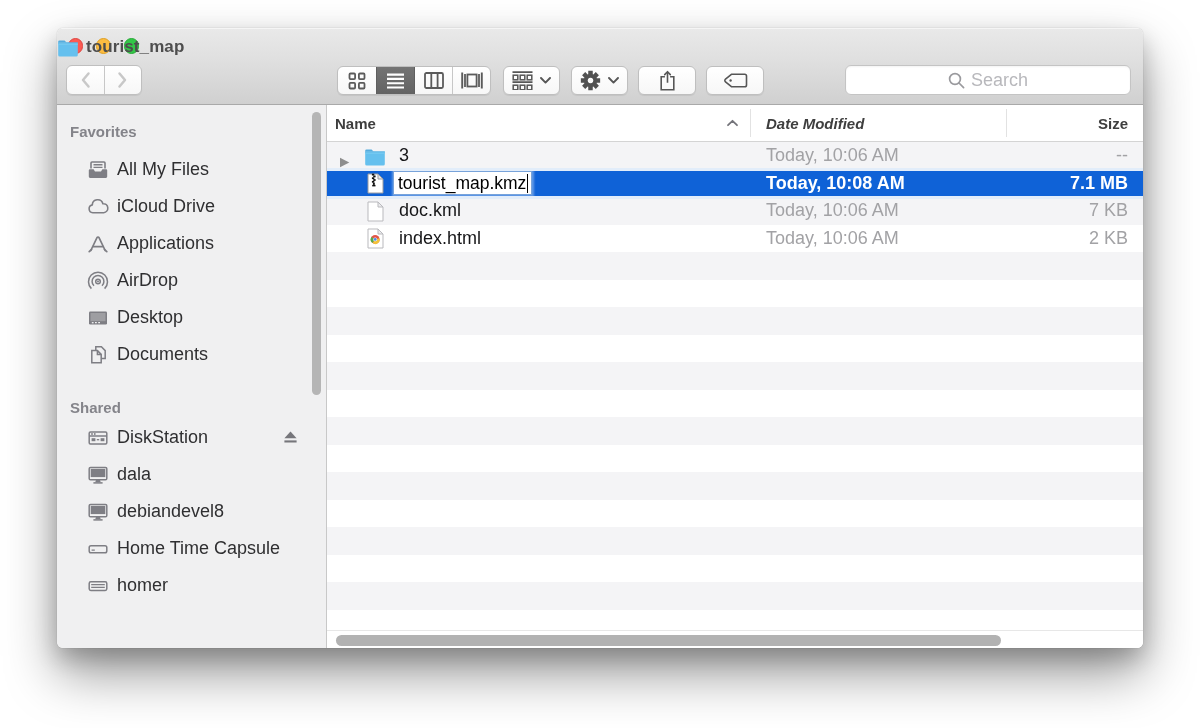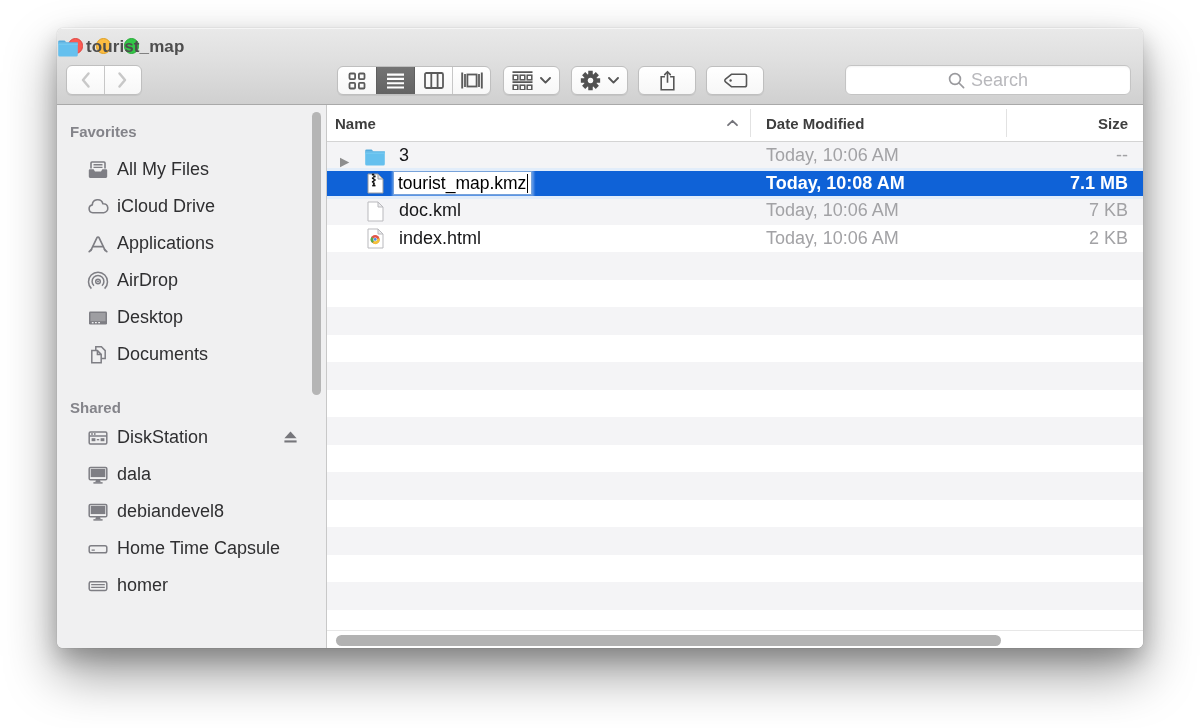--- a/index.html
+++ b/index.html
@@ -61,21 +61,21 @@
   .sb-item { height:37px; display:flex; align-items:center; padding-left:30px; position:relative; }
   .sb-item .ic { width:22px; height:22px; flex:0 0 auto; display:flex;
     align-items:center; justify-content:center; }
   .sb-item .lbl { margin-left:8px; font-size:18px; color:#2f2f31; white-space:nowrap; }
   .sb-eject { position:absolute; left:226px; top:11px; }
   
   .list { position:relative; flex:1 1 auto; height:100%; background:#fff; overflow:hidden; }
   .cols { position:relative; height:37px; background:#fff; border-bottom:1px solid #d4d4d4;
     font-size:15px; font-weight:700; color:#3e3e3e; }
   .cols .c-name { position:absolute; left:8px; top:0; height:36px; display:flex; align-items:center; }
-  .cols .c-date { position:absolute; left:439px; top:0; height:36px; display:flex; align-items:center; }
+  .cols .c-date { position:absolute; left:439px; top:0; height:36px; display:flex; align-items:center;font-style:italic; }
   .cols .c-size { position:absolute; right:15px; top:0; height:36px; display:flex; align-items:center; }
   .cols .sep1, .cols .sep2 { position:absolute; top:4px; bottom:4px; width:1px; background:#e2e2e2; }
   .cols .sep1 { left:423px; } .cols .sep2 { left:679px; }
   .sort-caret { position:absolute; left:399px; top:0; height:36px; display:flex; align-items:center; }
   .rows { position:absolute; left:0; top:37px; right:0; height:488px;
     background:repeating-linear-gradient(180deg,#f4f4f6 0px,#f4f4f6 27.5px,#ffffff 27.5px,#ffffff 55px); }
   .htrack { position:absolute; left:0; top:525px; right:0; bottom:0; background:#ffffff;
     border-top:1px solid #e7e7e7; }
   .row { position:relative; height:27.5px; font-size:18px; color:#161618; }
   .row .disclose { position:absolute; left:12px; top:10px; }

